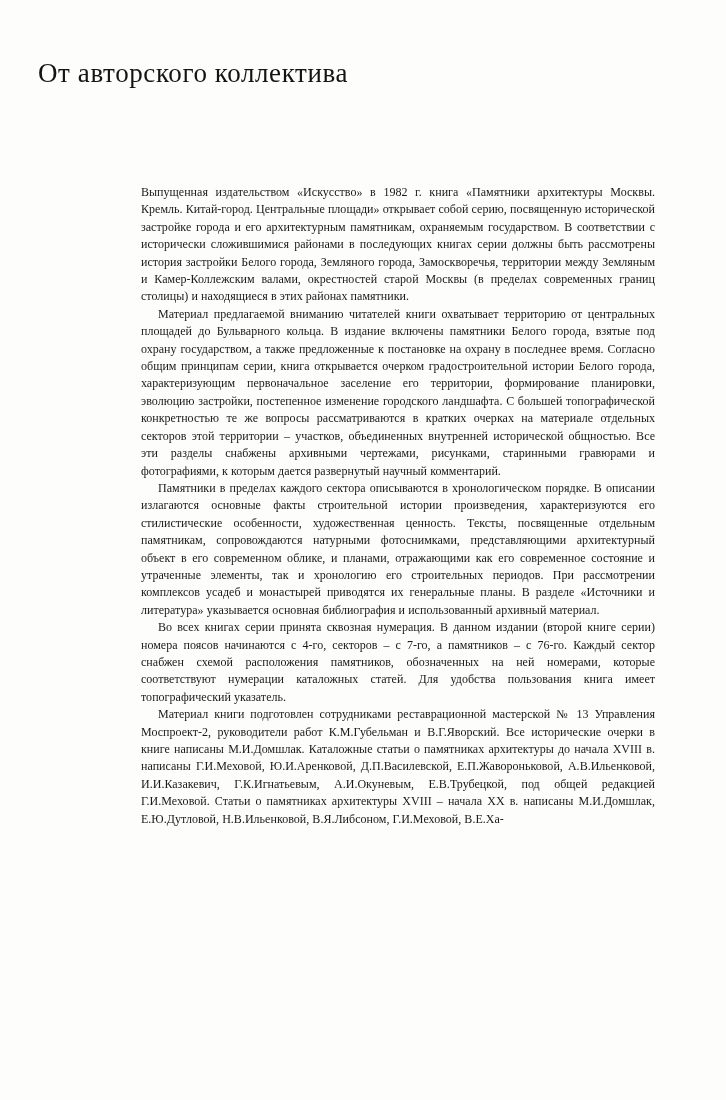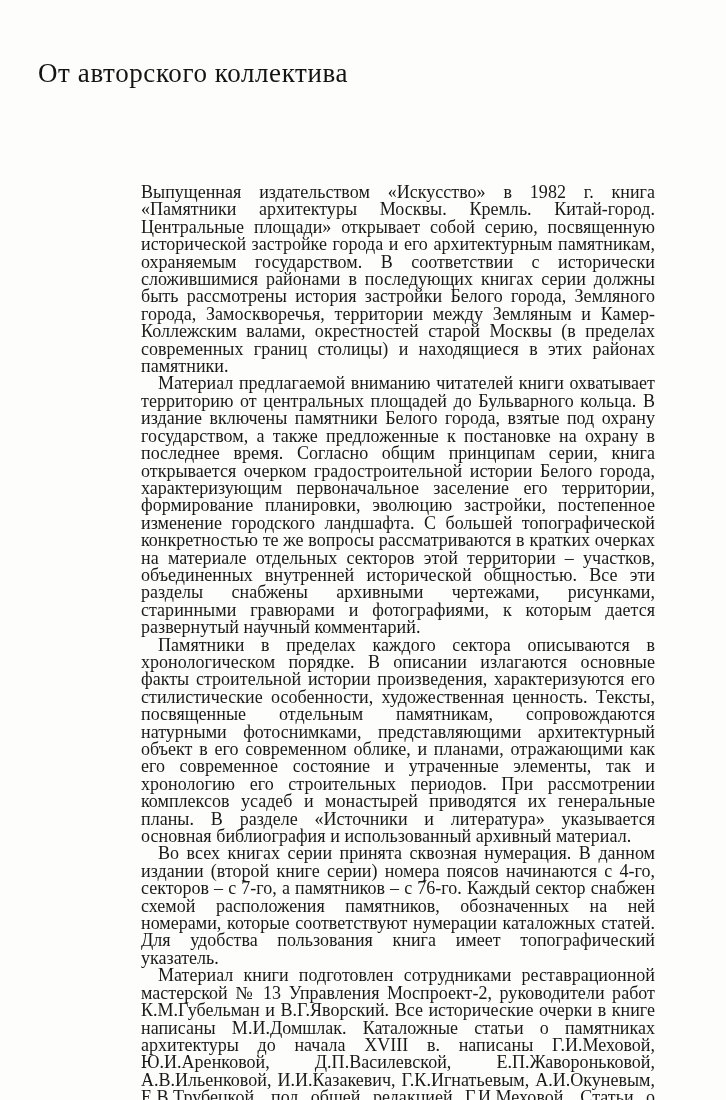--- a/index.html
+++ b/index.html
@@ -33,21 +33,21 @@
     text-align: center;
   }
   .body-block {
     position: absolute;
     left: 141px;
     top: 184px;
     width: 514px;
   }
   .para {
     margin: 0;
-    font-size: 18px;
+    font-size: 12px;
     line-height: 17.4px;
     text-align: justify;
     text-align-last: left;
     color: #191919;
     text-indent: 17px;
     letter-spacing: 0.02px;
     word-spacing: 0.1px;
   }
   .para.first {
     text-indent: 0;

